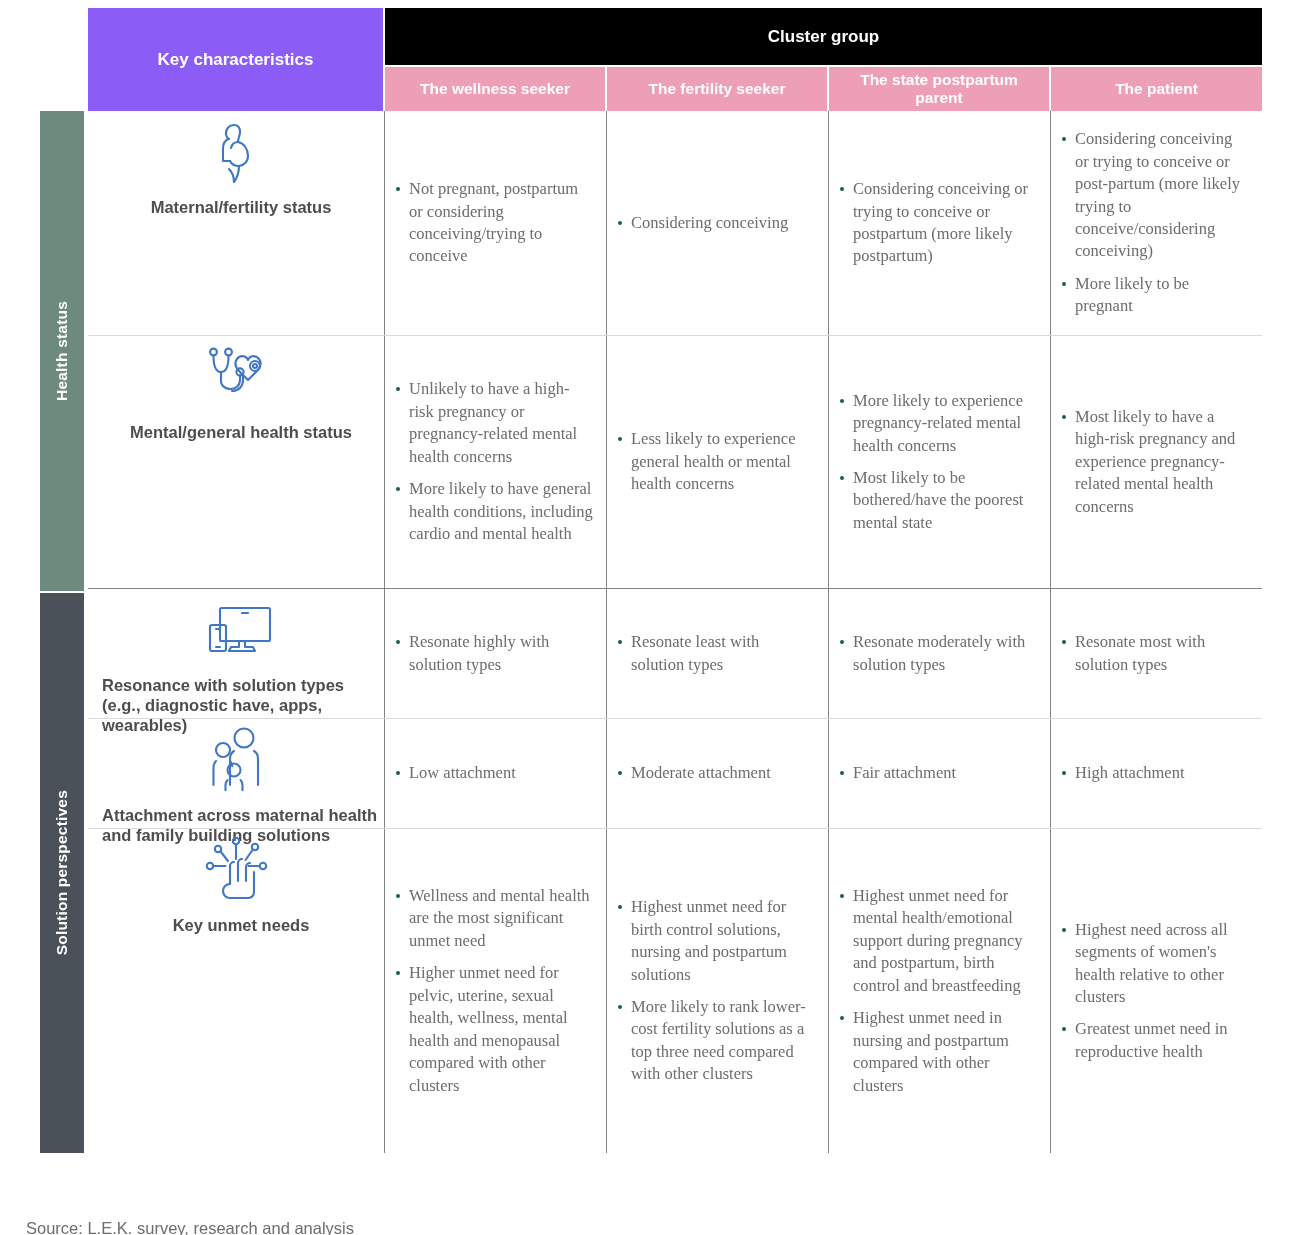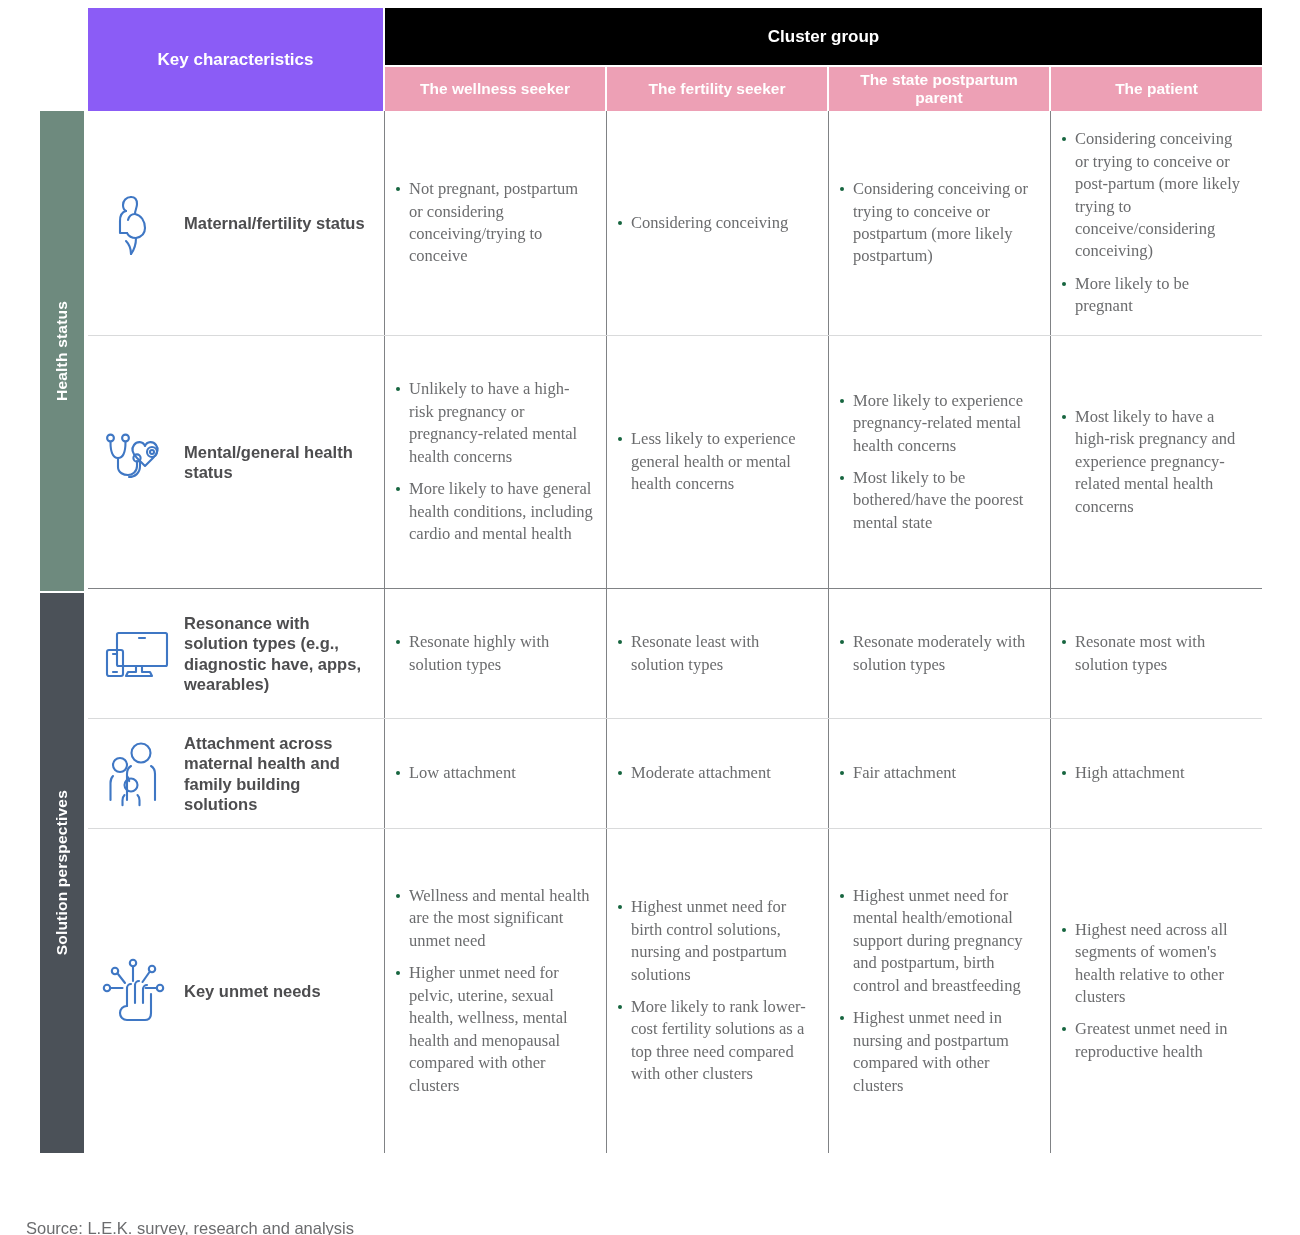--- a/index.html
+++ b/index.html
@@ -127,24 +127,24 @@
   .r2 { height: 253px; }
   .r3 { height: 130px; }
   .r4 { height: 110px; }
   .r5 { height: 324px; }
 
   
   .char {
     width: 297px;
     flex: 0 0 297px;
     display: flex;
-    flex-direction: row;
+    flex-direction: column;
     align-items: center;
     gap: 10px;
-    padding: 4px 14px 4px 14px;
+    padding: 4px 4px 4px 14px;
     border-right: 1px solid #808285;
   }
   .char-icon {
     flex: 0 0 72px;
     width: 72px;
     height: 72px;
     display: flex;
     align-items: center;
     justify-content: center;
   }

